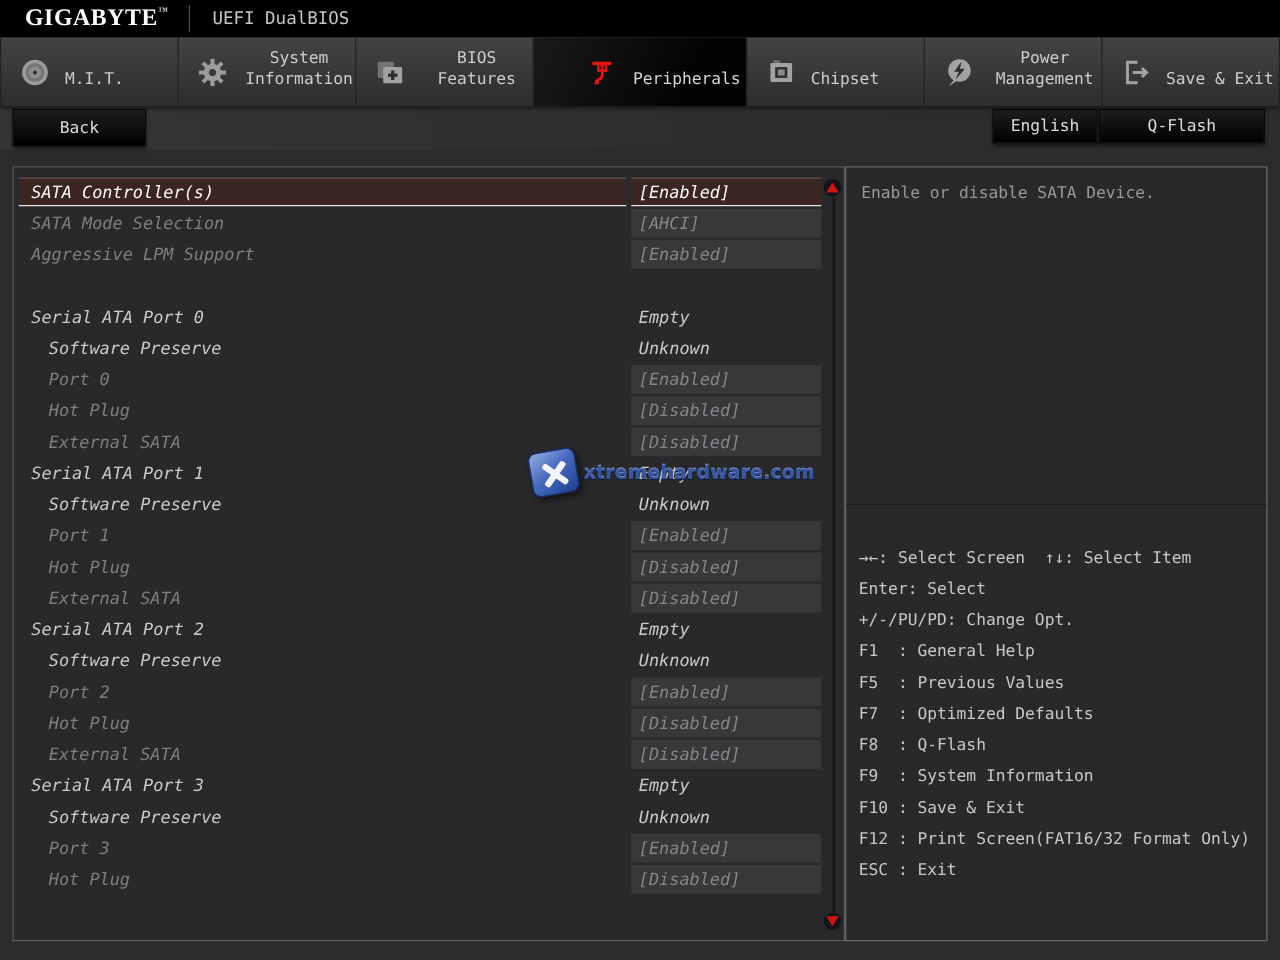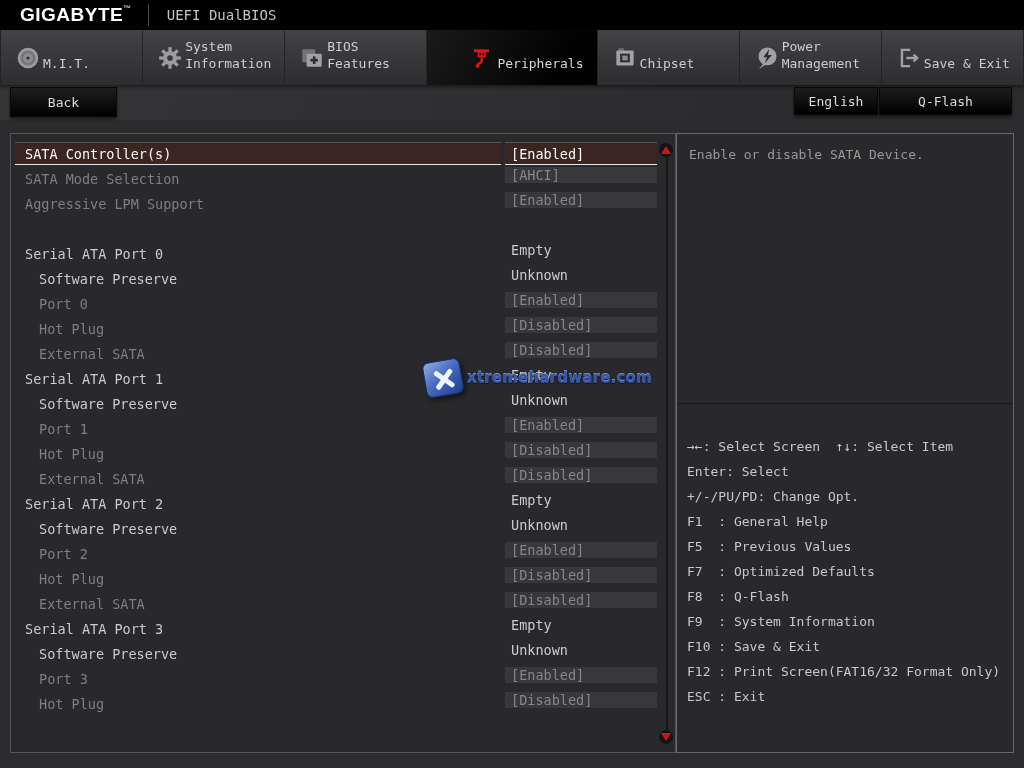--- a/index.html
+++ b/index.html
@@ -6,31 +6,31 @@
   html,body { width:1024px; height:768px; }
   body {
     position:relative; overflow:hidden;
     background:#2c2c2e;
     font-family:"DejaVu Sans Mono", monospace;
     -webkit-font-smoothing:none;
   }
 
   
   .topbar { height:30px; background:#000; display:flex; align-items:center; padding-left:20px; }
-  .brand  { color:#fff; font-family:Liberation Sans, sans-serif; font-weight:bold;
+  .brand  { color:#fff; font-family:Liberation Serif, serif; font-weight:bold;
             font-size:19px; letter-spacing:.5px; }
   .brand-tm { font-size:8px; vertical-align:top; color:#cfcfcf; }
   .top-divider { width:1px; height:22px; background:#4b4b4d; margin:0 18px 0 16px; }
   .product { color:#c4c4c6; font-size:14px; }
 
   
   .tabbar { height:55px; display:flex; background:linear-gradient(#434345,#2d2d2f);
             box-shadow:0 2px 3px rgba(0,0,0,.45); position:relative; }
-  .tab { flex:1; display:flex; align-items:center; padding-left:12px;
-         border-right:1px solid #232325; cursor:pointer; }
+  .tab { flex:1; display:flex; align-items:center; gap:9px; padding-left:12px;
+         border-right:1px solid #232325; cursor:pointer;text-align:center; }
   .tab:first-child { border-left:1px solid #232325; }
   .tab .ticon { width:30px; flex:none; display:flex; justify-content:center; }
   .tab-label { color:#cdcdcf; font-size:13px; line-height:17px; height:42px;
                display:flex; align-items:flex-end; padding-bottom:7px; max-width:92px; }
   .tab.active { background:linear-gradient(115deg,#1a1a1a 0%,#020202 75%);padding-left:40px; }
   .tab.active .tab-label { color:#d6d6d8; }
 
   
   .subbar { height:35px; background:linear-gradient(105deg,#353537 0%,#2c2c2e 70%);
             display:flex; align-items:flex-start; padding:2px 12px 0 10px; }
@@ -38,31 +38,31 @@
          height:30px; display:flex; align-items:center; justify-content:center;
          border:1px solid #0a0a0a; box-shadow:0 2px 3px rgba(0,0,0,.55); cursor:pointer; }
   .btn-back { width:107px; }
   .subbar-spacer { flex:1; }
   .btn-english { width:84px; margin-right:1px; height:28px; }
   .btn-qflash  { width:133px; height:28px; }
 
   
   .content { display:flex; padding:13px 10px 0; height:633px; }
   .panel-main { flex:1; border:1px solid #55555a; background:#29292b;
-                position:relative; padding-top:7px; height:620px; }
+                position:relative; padding-top:7px; height:620px;font-style:italic; }
   .panel-help { width:338px; height:620px; border:1px solid #68686c; background:#29292b;
                 display:flex; flex-direction:column; }
 
   
   .row { height:25px; display:flex; margin:0 18px 0 4px; cursor:pointer; }
   .lbl { flex:1; display:flex; align-items:center; padding-left:10px;
          font-size:13.5px; margin-right:4px; }
   .row.ind .lbl { padding-left:24px; }
   .val { width:152px; flex:none; display:flex; align-items:center;
-         padding-left:6px; font-size:13.5px; height:16px; margin-top:1px; }
+         padding-left:6px; font-size:13.5px; height:23px; margin-top:1px; }
   .row.plain .lbl, .row.plain .val { color:#c9cbcd; }
   .row.boxed .lbl { color:#7f7f82; }
   .row.boxed .val { background:#38383a; color:#86868a; }
   .row.selected .lbl, .row.selected .val {
       background:#3b2521; color:#fafafa; height:23px; margin-top:1px;
       border-top:1px solid #5c524f; border-bottom:1px solid #e8e8e8; }
   .row.spacer { cursor:default; }
 
   
   .scrollbar { position:absolute; top:0; bottom:0; right:0; width:17px; }

